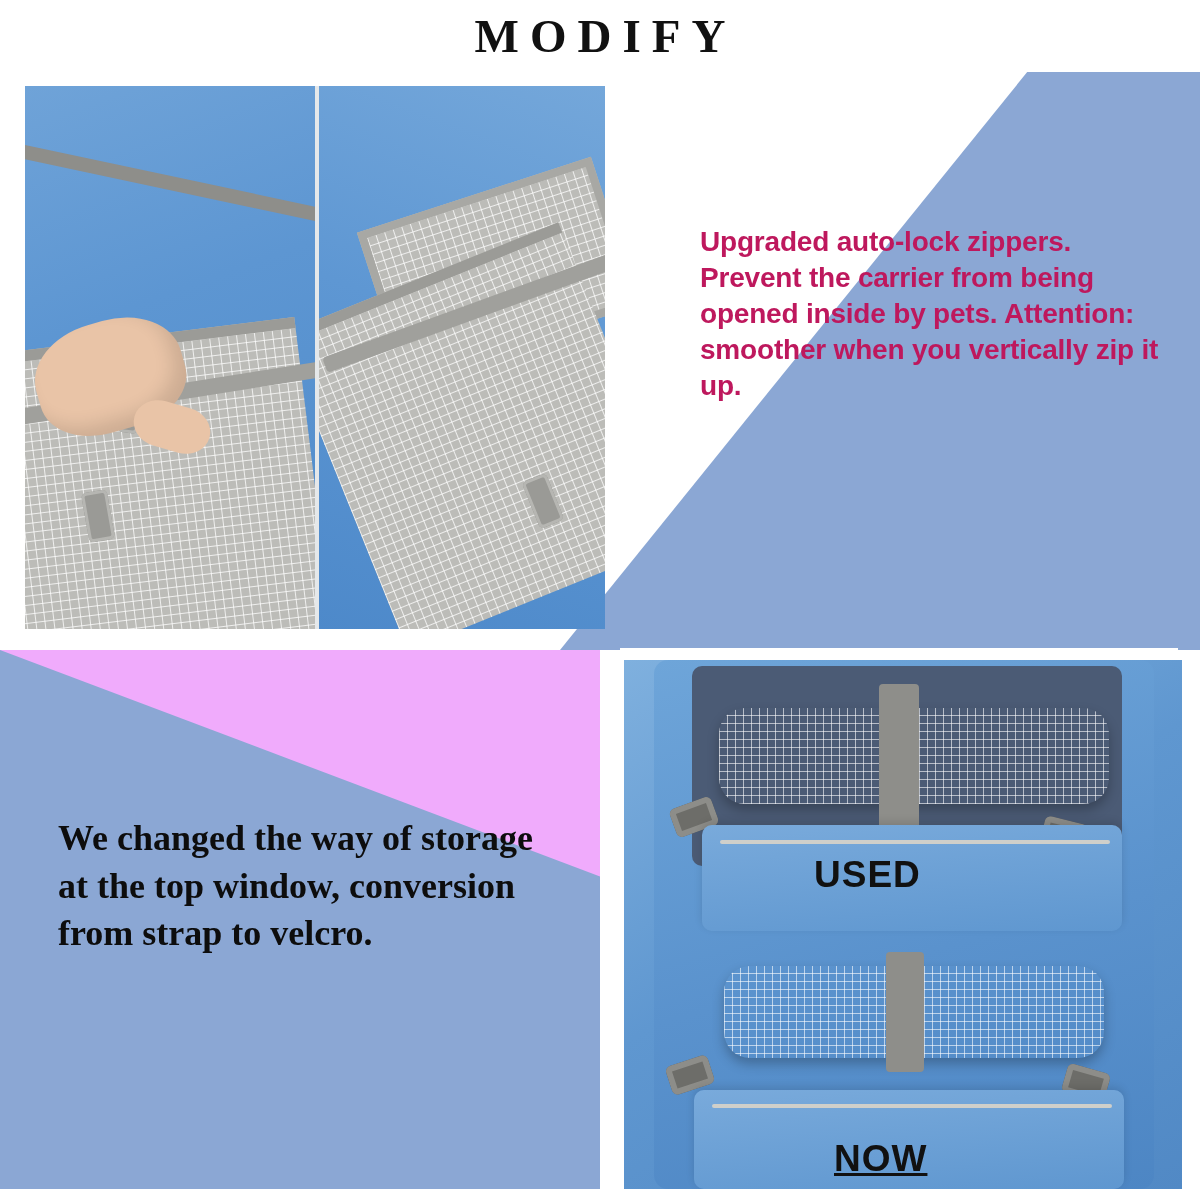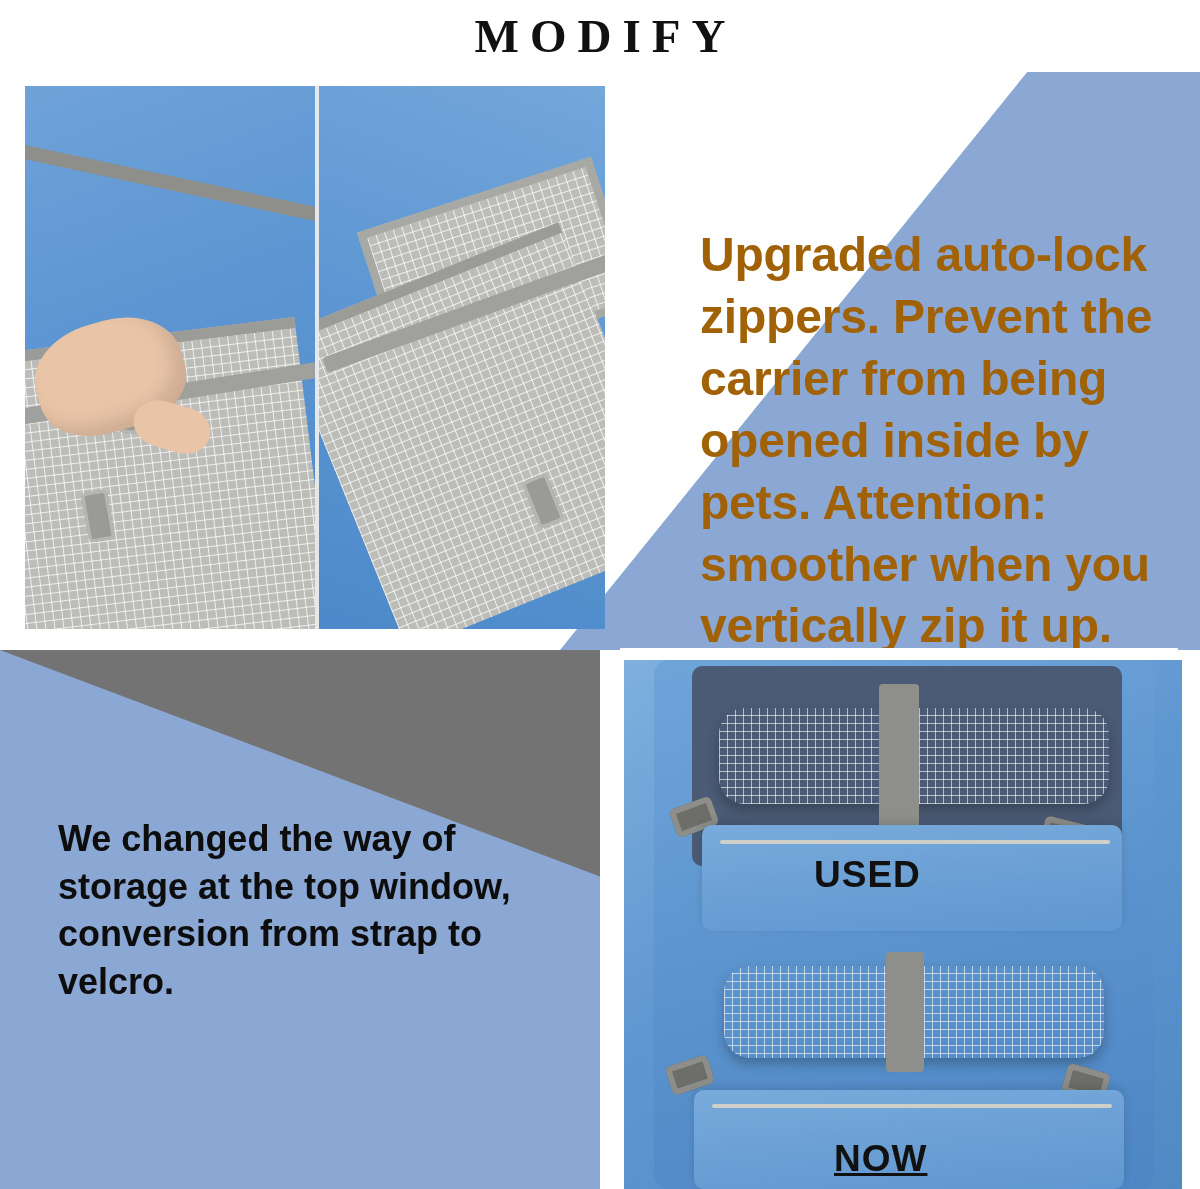--- a/index.html
+++ b/index.html
@@ -65,23 +65,23 @@
     background: #8ba7d4;
     clip-path: polygon(100% 0, 100% 100%, 0 100%, 73% 0);
   }
 
   .top-text {
     position: absolute;
     left: 700px;
     top: 152px;
     width: 470px;
     font-weight: bold;
-    font-size: 48px;
+    font-size: 28px;
     line-height: 1.29;
-    color: #a16207;
+    color: #be185d;
     letter-spacing: -0.2px;
   }
 
   
   .photo-zip {
     position: absolute;
     left: 25px;
     top: 14px;
     width: 580px;
     height: 543px;
@@ -161,22 +161,23 @@
   }
   .pe1 { left: 290px; top: 0; width: 4px; height: 543px; background: #e5e8ea; }
 
   
   .bottom-left-panel {
     position: absolute;
     left: 0;
     top: 650px;
     width: 600px;
     height: 539px;
-    background: #737373;
-    overflow: hidden;
+    background: #f0abfc;
+    overflow: hidden;
+    font-family: Liberation Serif, serif;
   }
   .bottom-wedge {
     position: absolute;
     left: 0;
     bottom: 0;
     width: 600px;
     height: 539px;
     background: #8ba7d4;
     clip-path: polygon(0 0, 0 100%, 100% 100%, 100% 42%);
   }

